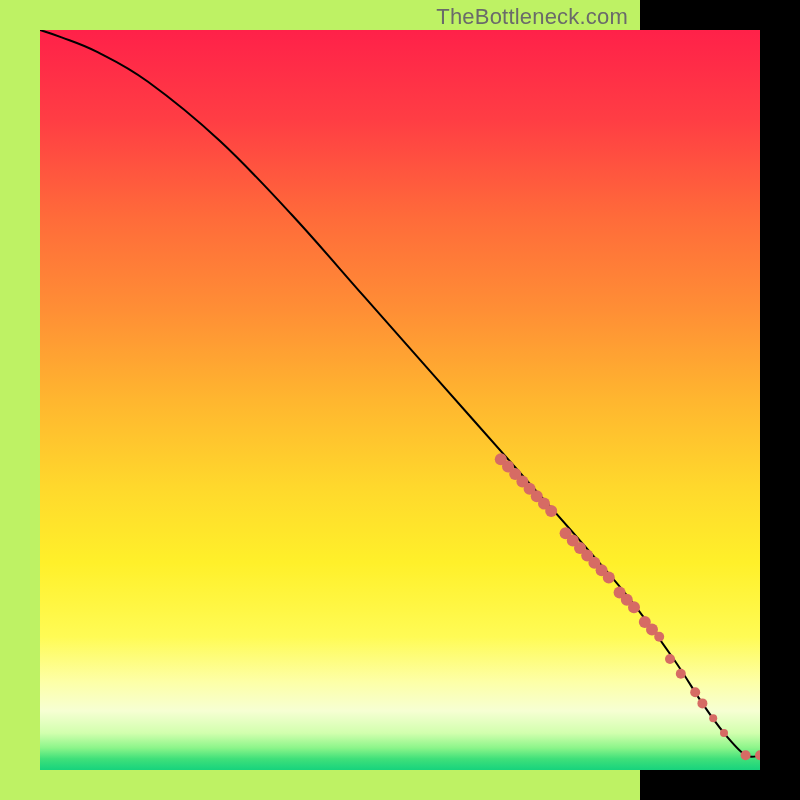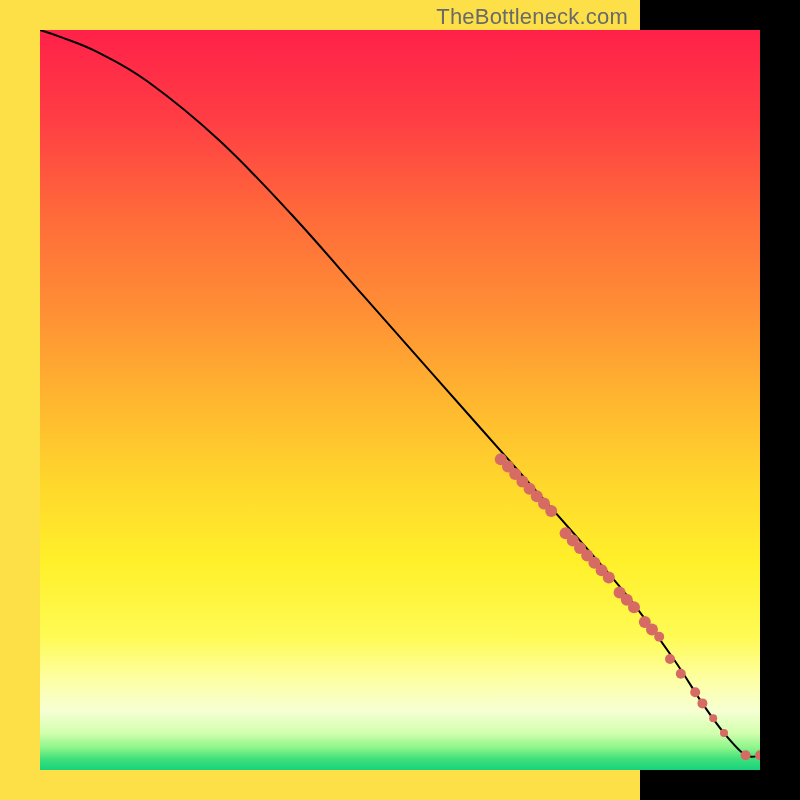--- a/index.html
+++ b/index.html
@@ -8,21 +8,21 @@
     width: 800px;
     height: 800px;
     background: #000;
     overflow: hidden;
     font-family: Arial, Helvetica, sans-serif;
   }
   .stage {
     position: relative;
     width: 640px;
     height: 800px;
-    background: #fde047;
+    background: #bef264;
   }
   .attribution {
     position: absolute;
     top: 4px;
     right: 12px;
     color: #6a6a6a;
     font-size: 22px;
     font-weight: 500;
     letter-spacing: 0.2px;
     z-index: 3;

